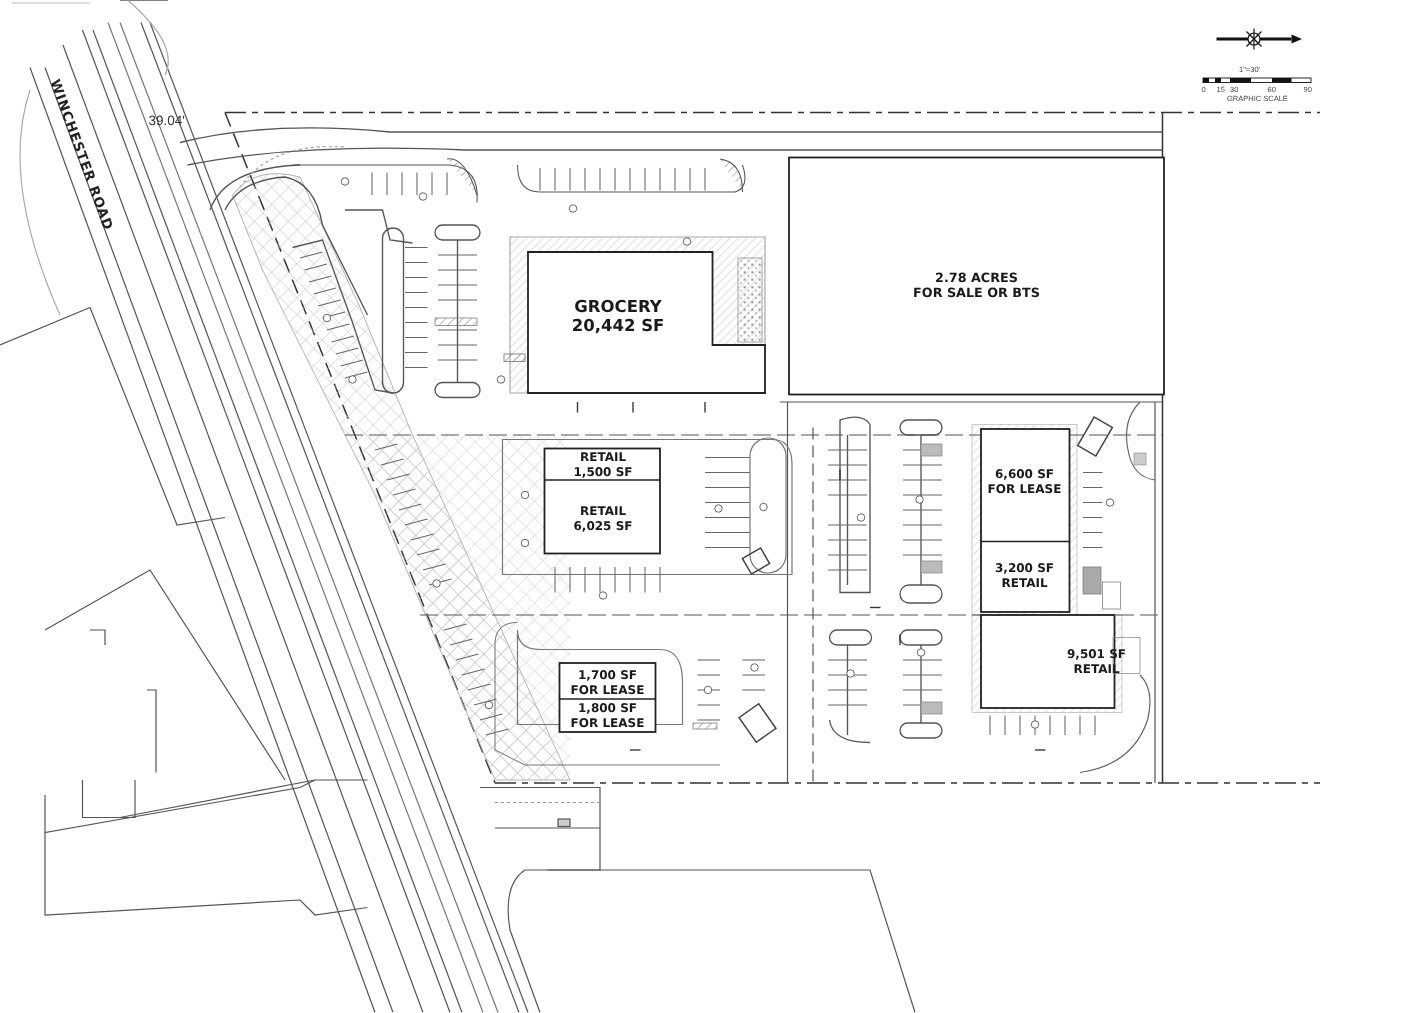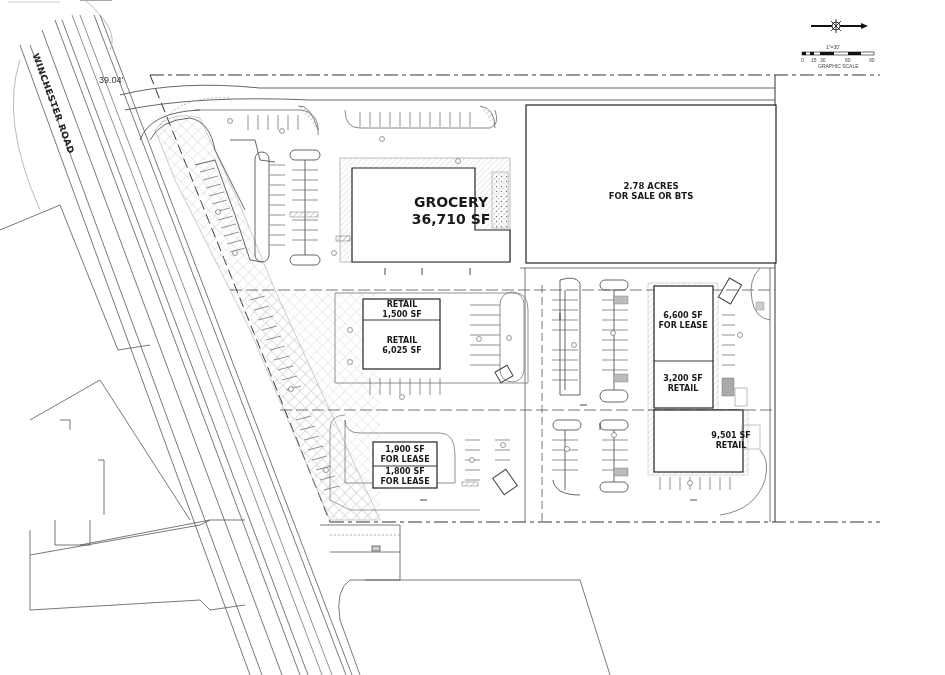--- a/index.html
+++ b/index.html
@@ -375,42 +375,42 @@
 <div class="dim" style="left:99px;top:63px;">39.04'</div>
 
 <div class="scale-txt" style="left:826px;top:44px;">1"=30'</div>
 <div class="scale-txt" style="left:801px;top:57px;">0</div>
 <div class="scale-txt" style="left:811px;top:57px;">15</div>
 <div class="scale-txt" style="left:820px;top:57px;">30</div>
 <div class="scale-txt" style="left:845px;top:57px;">60</div>
 <div class="scale-txt" style="left:869px;top:57px;">90</div>
 <div class="scale-txt" style="left:818px;top:63px;">GRAPHIC SCALE</div>
 
-<div class="lbl" style="left:412px;top:211px;font-size:14px;margin-left:39px;">
+<div class="lbl" style="left:412px;top:211px;font-size:11px;">
   <span>GROCERY</span>
-  <span>36,710 SF</span>
+  <span>20,442 SF</span>
 </div>
 
 <div class="lbl" style="left:651px;top:191px;font-size:8.5px;">
   <span>2.78 ACRES</span>
   <span>FOR SALE OR BTS</span>
 </div>
 
 <div class="lbl" style="left:402px;top:310px;font-size:8px;">
   <span>RETAIL</span>
   <span>1,500 SF</span>
 </div>
 
 <div class="lbl" style="left:402px;top:346px;font-size:8px;">
   <span>RETAIL</span>
   <span>6,025 SF</span>
 </div>
 
 <div class="lbl" style="left:405px;top:455px;font-size:8px;">
-  <span>1,900 SF</span>
+  <span>1,700 SF</span>
   <span>FOR LEASE</span>
 </div>
 
 <div class="lbl" style="left:405px;top:477px;font-size:8px;">
   <span>1,800 SF</span>
   <span>FOR LEASE</span>
 </div>
 
 <div class="lbl" style="left:683px;top:321px;font-size:8px;">
   <span>6,600 SF</span>

